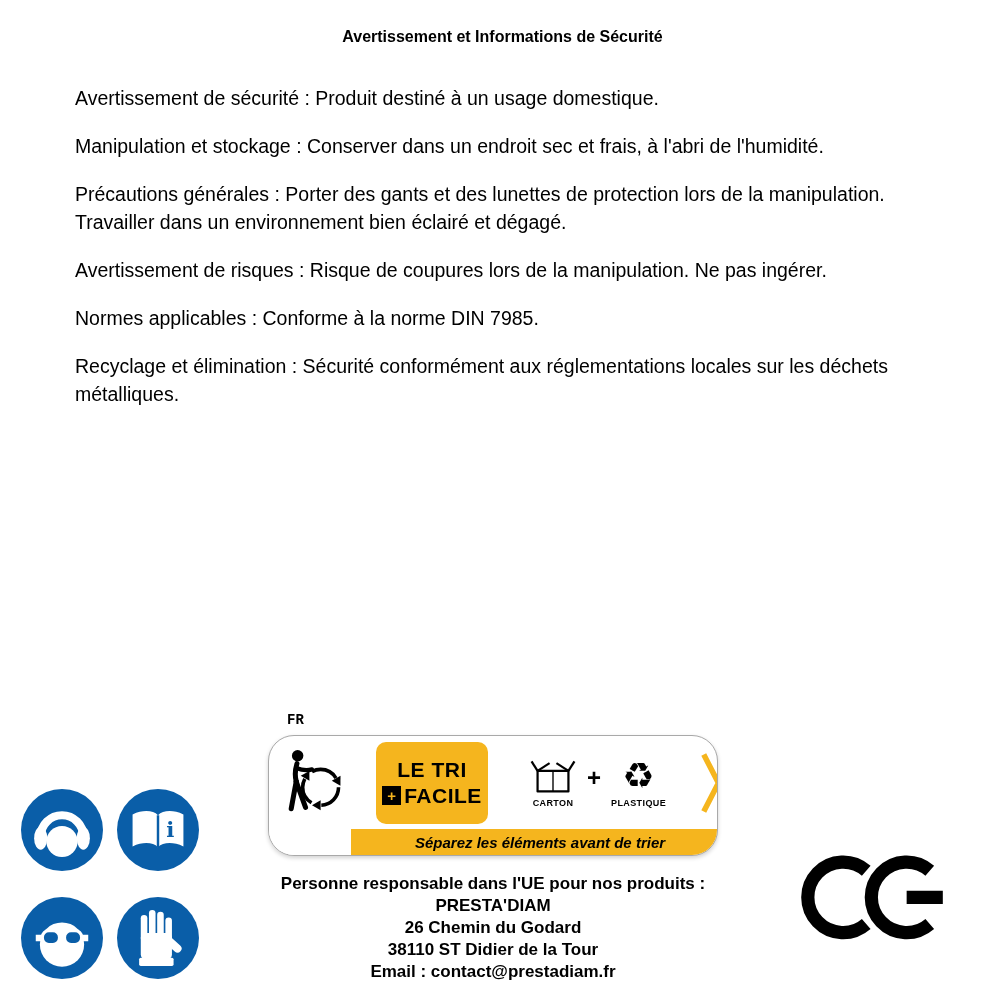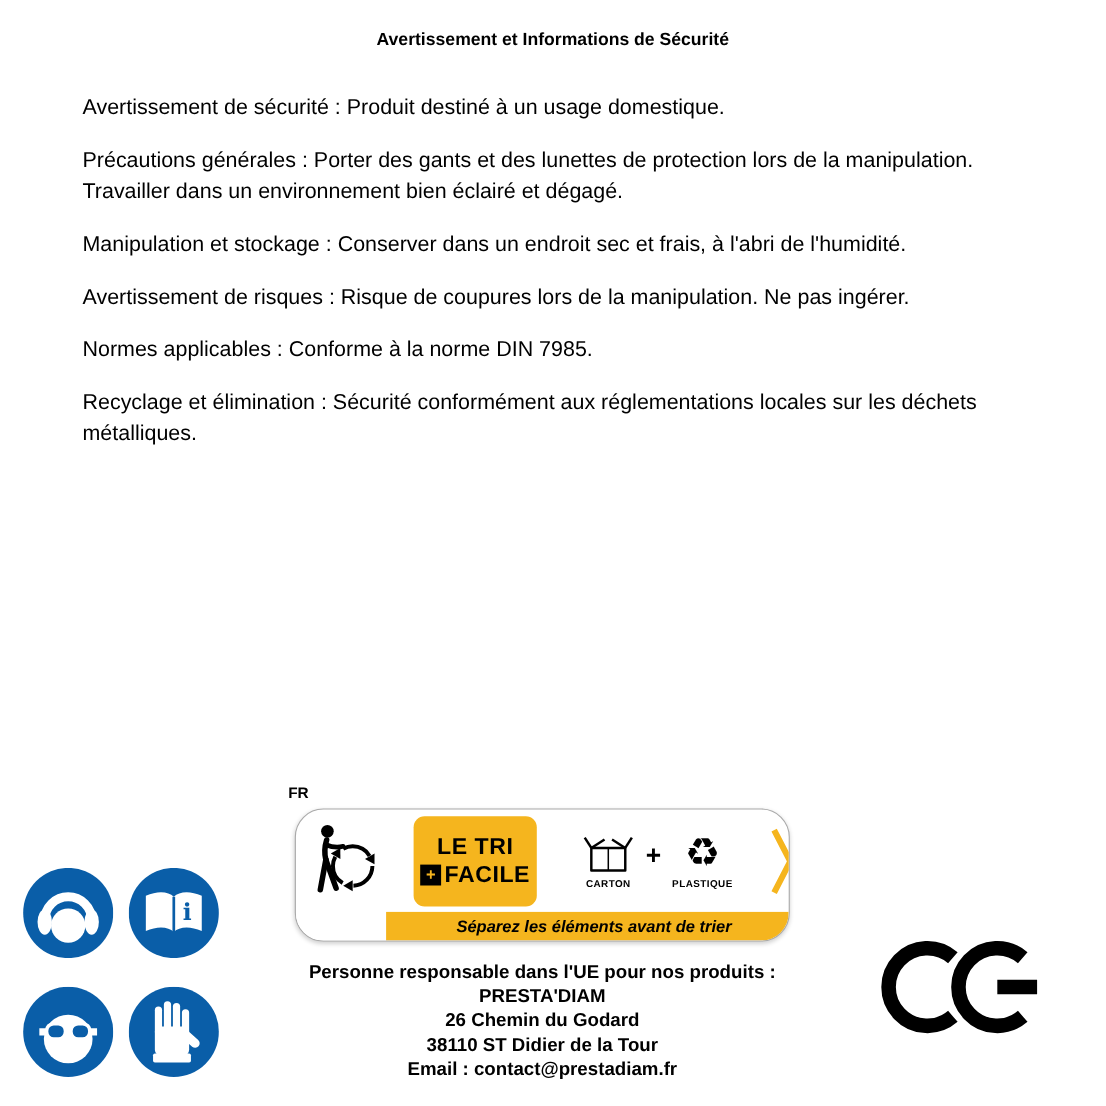--- a/index.html
+++ b/index.html
@@ -11,21 +11,21 @@
 
   .paragraphs { position:absolute; left:75px; top:84px; width:858px; font-size:19.5px; line-height:28px; }
   .paragraphs p { margin-bottom:20px; }
 
   
   .icon-grid { position:absolute; left:21px; top:789px; display:grid; grid-template-columns:82px 82px; column-gap:14px; row-gap:26px; }
   .micon { width:82px; height:82px; display:block; }
   .blue-fill { fill:var(--blue); }
 
   
-  .fr-code { position:absolute; left:262px; top:712px; font-weight:bold; font-size:14px; }
+  .fr-code { position:absolute; left:287px; top:712px; font-weight:bold; font-size:14px;font-family:Liberation Mono, monospace; }
   .tri-pill { position:absolute; left:268px; top:735px; width:450px; height:121px; background:#fff; border:1px solid #a9a9a9; border-radius:26px; box-shadow:0 2px 4px rgba(0,0,0,.18); display:flex; flex-direction:column; overflow:hidden; }
   .tri-top { flex:1; display:flex; align-items:center; padding-left:10px;gap:25px; }
   .triman { width:66px; height:90px; flex:0 0 auto; }
   .letri-badge { margin-left:6px; width:112px; height:82px; background:var(--yellow); border-radius:10px; display:flex; flex-direction:column; align-items:center; justify-content:center; flex:0 0 auto; }
   .letri-line1 { font-weight:bold; font-size:21px; letter-spacing:.5px; }
   .letri-line2 { display:flex; align-items:center; gap:3px; margin-top:2px; }
   .plus-square { width:19px; height:19px; background:#000; color:var(--yellow); font-weight:bold; font-size:15px; display:flex; align-items:center; justify-content:center; }
   .letri-word2 { font-weight:bold; font-size:21px; letter-spacing:.5px; }
   .sort-items { display:flex; align-items:center; margin-left:16px; gap:10px; }
   .sort-col { display:flex; flex-direction:column; align-items:center; }
@@ -48,22 +48,22 @@
   .ce-wrap { position:absolute; left:799px; top:851px; }
   .ce-wrap svg { width:150px; height:auto; display:block; }
 </style>
 </head>
 <body>
 
 <div class="doc-title">Avertissement et Informations de Sécurité</div>
 
 <div class="paragraphs">
   <p>Avertissement de sécurité : Produit destiné à un usage domestique.</p>
+  <p>Manipulation et stockage : Conserver dans un endroit sec et frais, à l'abri de l'humidité.</p>
   <p>Précautions générales : Porter des gants et des lunettes de protection lors de la manipulation. Travailler dans un environnement bien éclairé et dégagé.</p>
-  <p>Manipulation et stockage : Conserver dans un endroit sec et frais, à l'abri de l'humidité.</p>
   <p>Avertissement de risques : Risque de coupures lors de la manipulation. Ne pas ingérer.</p>
   <p>Normes applicables : Conforme à la norme DIN 7985.</p>
   <p>Recyclage et élimination : Sécurité conformément aux réglementations locales sur les déchets métalliques.</p>
 </div>
 
 <div class="icon-grid">
   <svg class="micon" viewBox="0 0 100 100">
     <circle cx="50" cy="50" r="50" class="blue-fill"></circle>
     <circle cx="50" cy="64" r="19" fill="#fff"></circle>
     <path d="M24 58 A 26 26 0 0 1 76 58" fill="none" stroke="#fff" stroke-width="10"></path>

